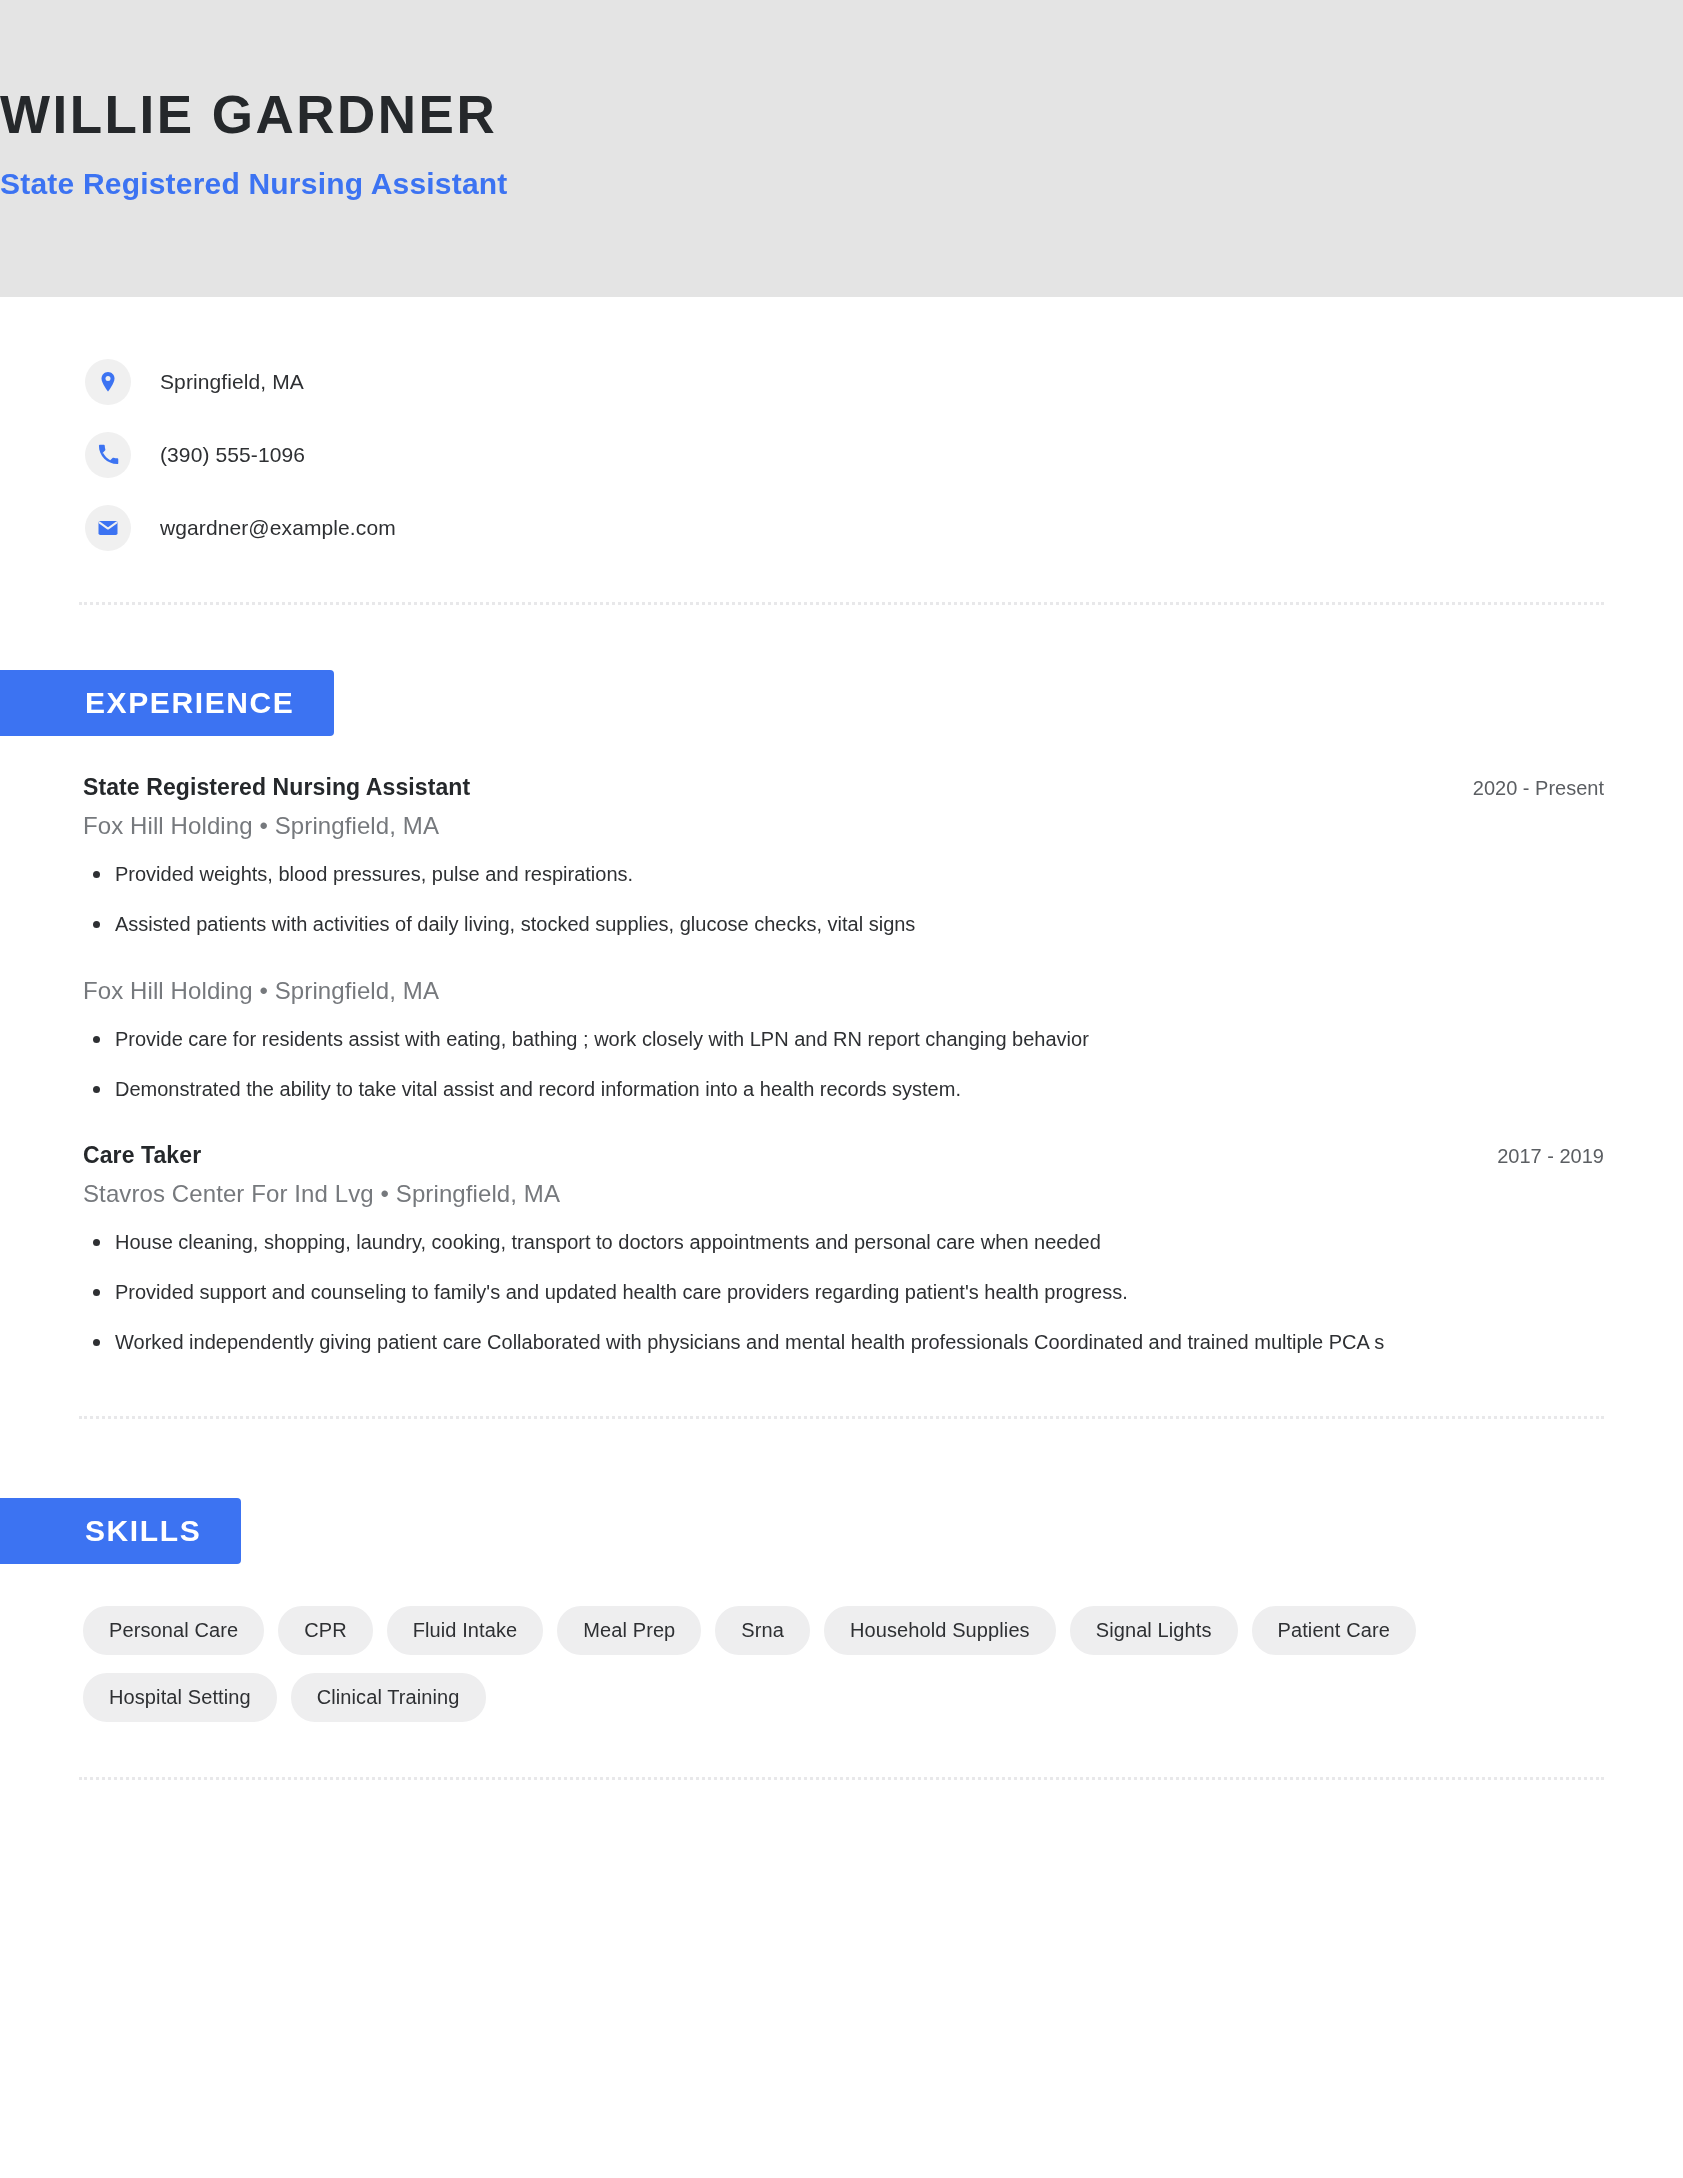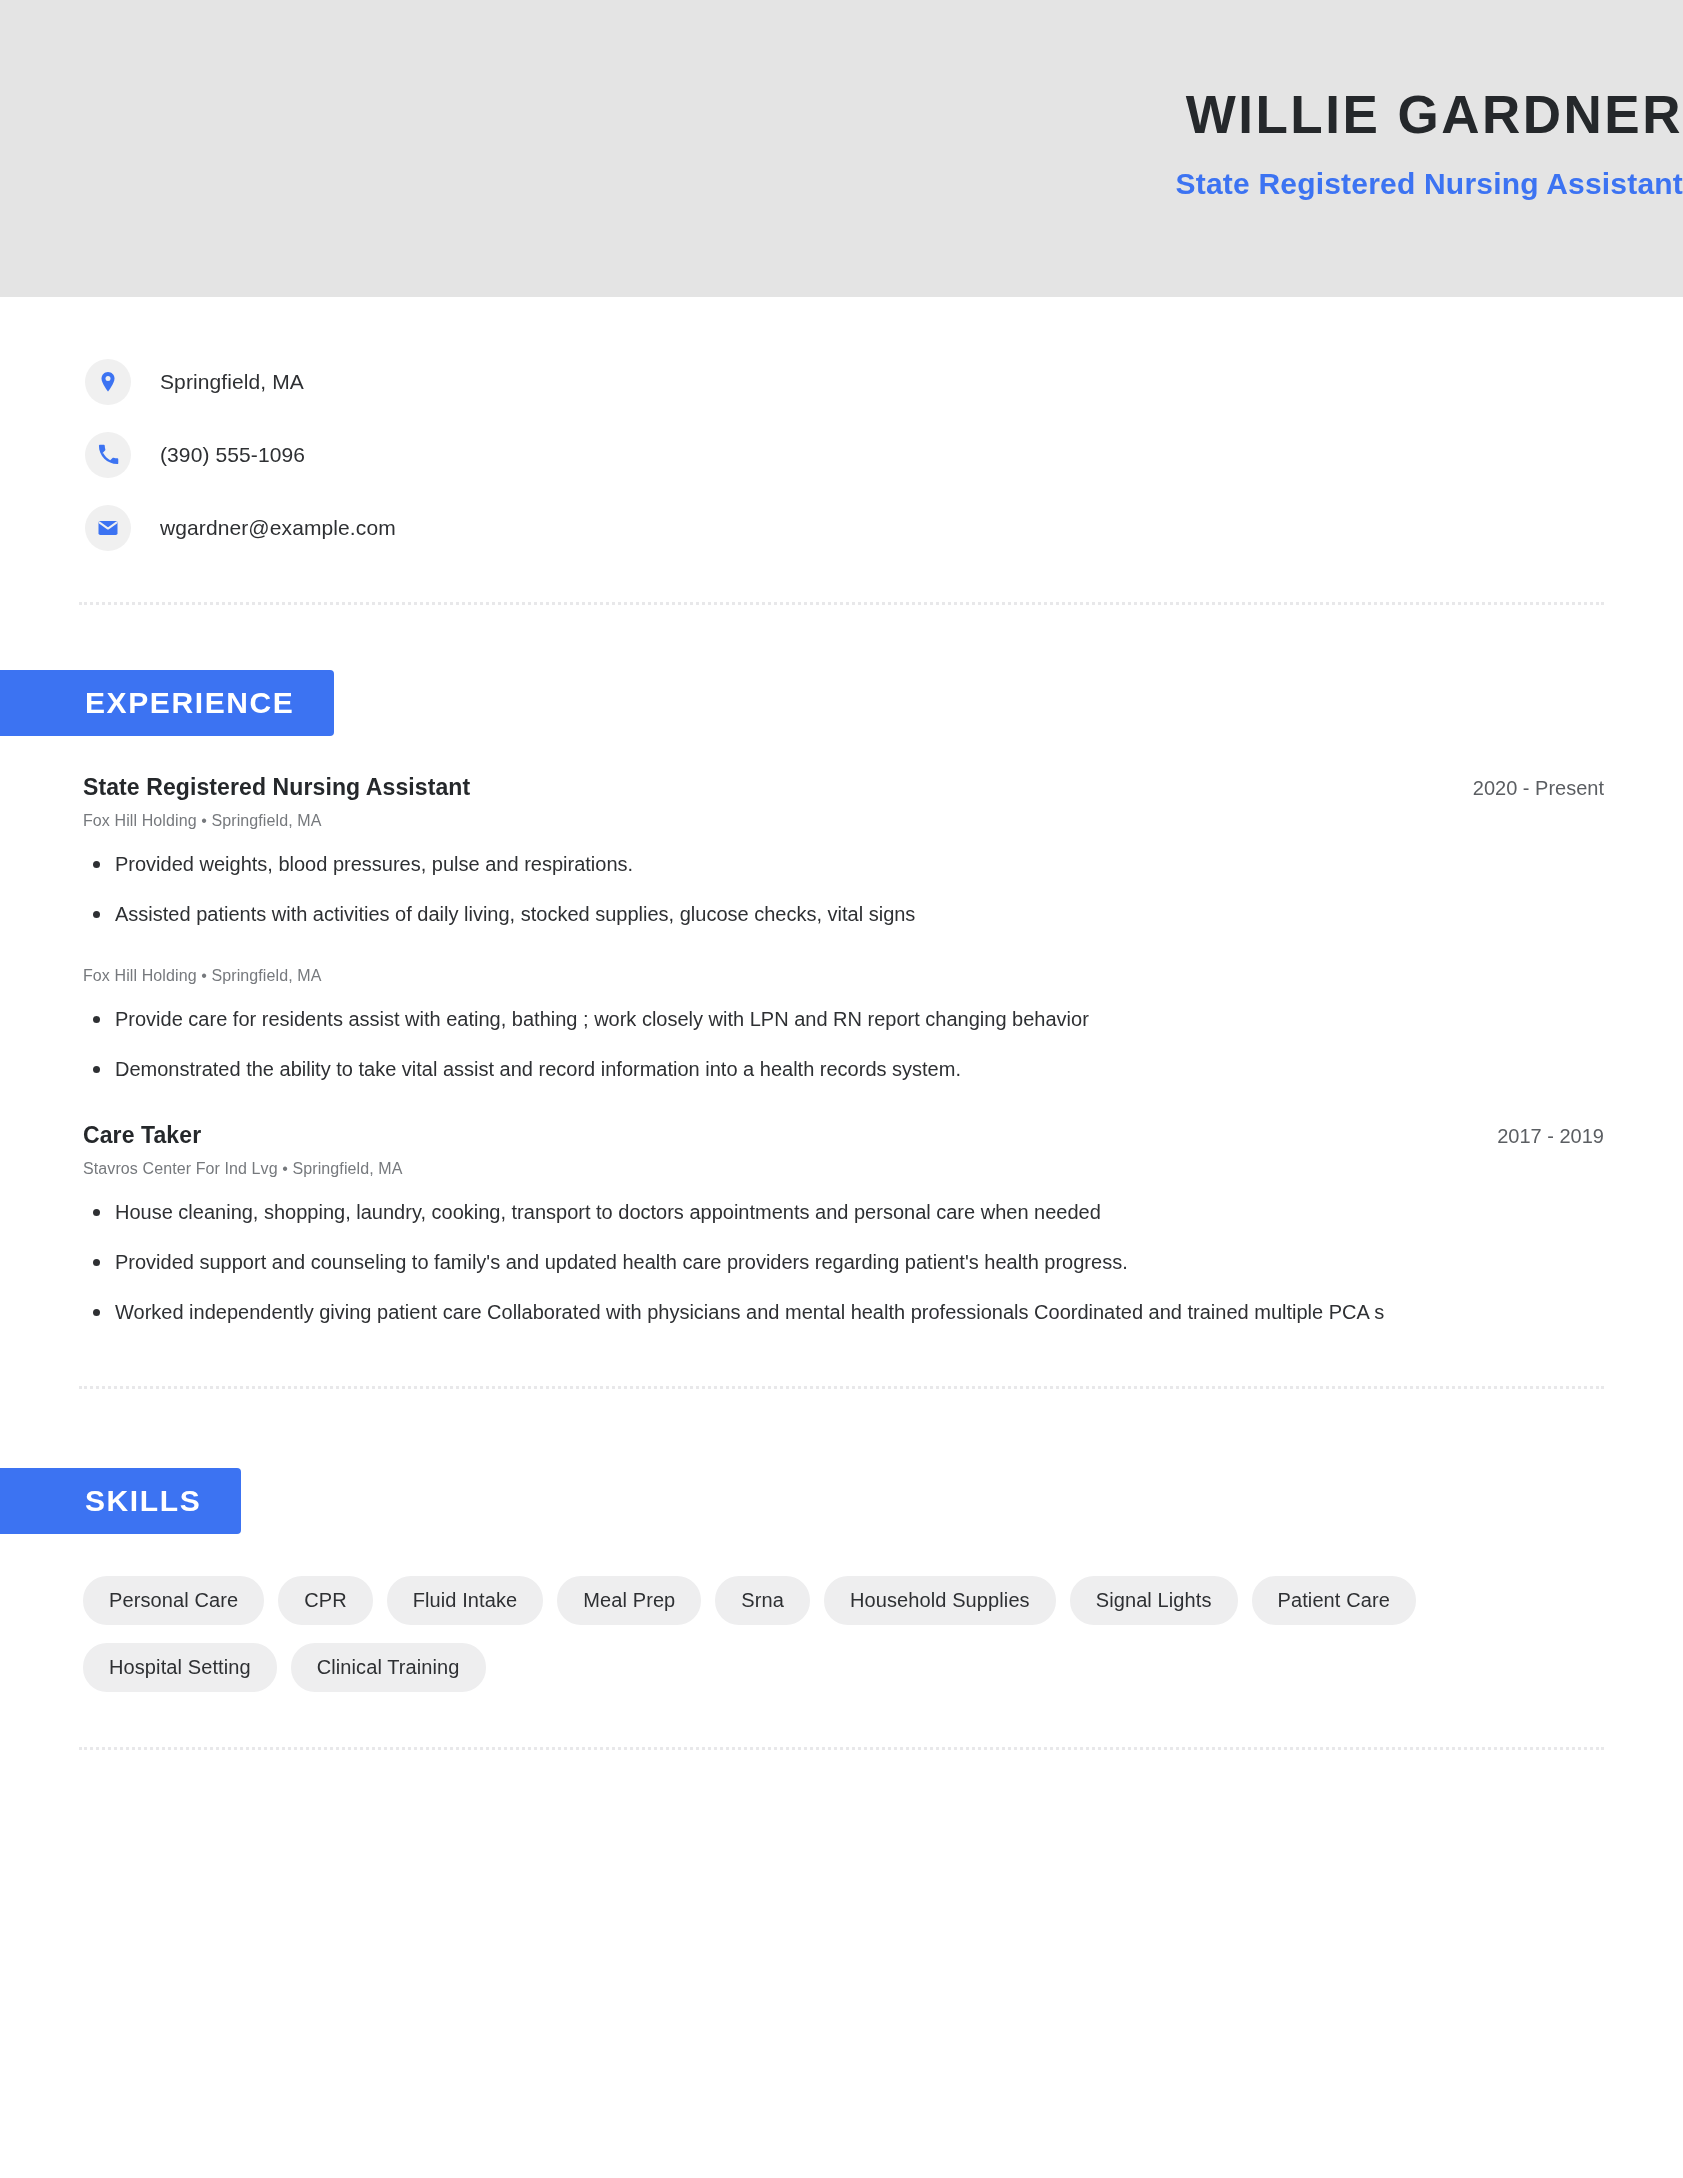--- a/index.html
+++ b/index.html
@@ -20,21 +20,21 @@
     overflow: hidden;
   }
 
   
   .header {
     width: 100%;
     height: 297px;
     background: #e4e4e4;
     display: flex;
     flex-direction: column;
-    align-items: flex-end;
+    align-items: flex-start;
     justify-content: center;
     padding-bottom: 10px;
   }
   .header-name {
     font-size: 53px;
     font-weight: 700;
     letter-spacing: 2.5px;
     color: #25282b;
     text-transform: uppercase;
     line-height: 1.1;
@@ -114,21 +114,21 @@
     letter-spacing: 0.1px;
   }
   .job-dates {
     font-size: 20px;
     color: #5b5e62;
     white-space: nowrap;
     padding-left: 30px;
   }
   .job-sub {
     margin-top: 11px;
-    font-size: 16px;
+    font-size: 24px;
     color: #76797d;
     letter-spacing: 0.1px;
   }
   .job-bullets {
     margin-top: 14px;
     list-style: none;
   }
   .job-bullets li {
     position: relative;
     padding-left: 32px;

